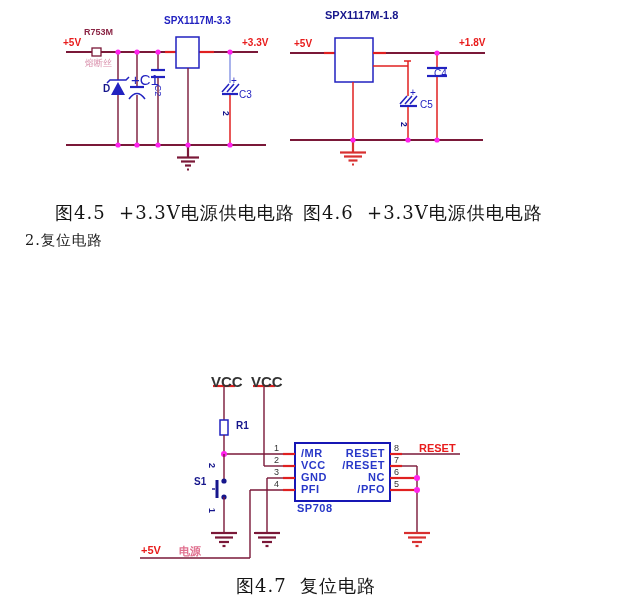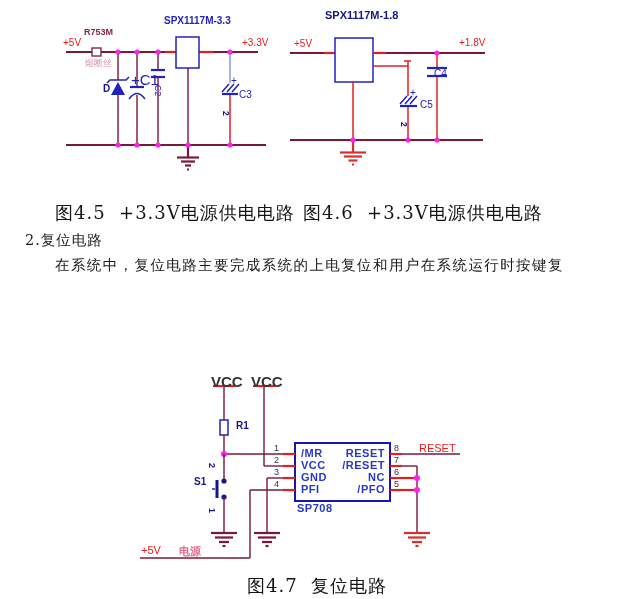--- a/index.html
+++ b/index.html
@@ -23,21 +23,21 @@
   .chipbox{fill:#fff;stroke:#1616b4;stroke-width:2;}
   .fusebox{fill:#fff;stroke:#7a1838;stroke-width:1.3;}
   .tri{fill:#2222c0;stroke:none;}
   .sbar{stroke:#16168c;stroke-width:3;}
   .sbar2{stroke:#16168c;stroke-width:1.4;}
 
   
   .lbl{position:absolute;line-height:1;white-space:pre;font-family:"Liberation Sans",sans-serif;}
   .f8{font-size:8.5px;} .f9{font-size:9px;} .f95{font-size:15px;}
   .f10{font-size:10px;} .f11{font-size:11px;}
-  .red{color:#e81c1c;font-weight:normal;}
+  .red{color:#e81c1c;font-weight:bold;}
   .blue{color:#2222c0;}
   .bluebold{color:#2222c0;font-weight:bold;}
   .navy{color:#16168c;font-weight:bold;}
   .chiptx{color:#2838c8;font-weight:bold;letter-spacing:.5px;}
   .blk{color:#333;}
   .pink{color:#d98fab;}
   .pink2{color:#e0708f;font-weight:bold;margin-left:12px;}
   .maroon{color:#8a2444;font-weight:bold;}
   .rot{transform:rotate(90deg);transform-origin:center;}
   .serif{font-family:"DejaVu Serif",serif;}
@@ -257,21 +257,20 @@
   <span class="lbl f10 red" style="left:294px;top:39px">+5V</span>
   <span class="lbl f10 red" style="left:459px;top:38px">+1.8V</span>
   <span class="lbl f10 blue" style="left:434px;top:69px">C4</span>
   <span class="lbl f10 blue" style="left:410px;top:88px">+</span>
   <span class="lbl f10 blue" style="left:420px;top:100px">C5</span>
   <span class="lbl f8 navy rot" style="left:401px;top:120px">2</span>
   <span class="lbl serif cap" style="left:303px;top:204px">图4.6  +3.3V电源供电电路</span>
 
   <div class="heading">2.复位电路</div>
   <div class="para">
-    <div class="line indent">在系统中，复位电路主要完成系统的上电复位和用户在系统运行时按键复</div>
   </div>
 
   <span class="lbl f95 blk" style="left:211px;top:374px;font-weight:bold">VCC</span>
   <span class="lbl f95 blk" style="left:251px;top:374px;font-weight:bold">VCC</span>
   <span class="lbl f10 navy" style="left:236px;top:421px">R1</span>
   <span class="lbl f9 navy rot" style="left:209px;top:461px">2</span>
   <span class="lbl f10 navy" style="left:194px;top:477px">S1</span>
   <span class="lbl f9 navy rot" style="left:209px;top:506px">1</span>
 
   <span class="lbl f9 blk" style="left:274px;top:444px">1</span>
@@ -289,15 +288,15 @@
   <span class="lbl f11 chiptx" style="left:301px;top:484px">PFI</span>
   <span class="lbl f11 chiptx rightal" style="left:312px;top:448px;width:73px">RESET</span>
   <span class="lbl f11 chiptx rightal" style="left:312px;top:460px;width:73px">/RESET</span>
   <span class="lbl f11 chiptx rightal" style="left:312px;top:472px;width:73px">NC</span>
   <span class="lbl f11 chiptx rightal" style="left:312px;top:484px;width:73px">/PFO</span>
 
   <span class="lbl f11 chiptx" style="left:297px;top:503px">SP708</span>
   <span class="lbl f11 red" style="left:419px;top:443px">RESET</span>
   <span class="lbl f11 red" style="left:141px;top:545px">+5V</span>
   <span class="lbl f11 pink2" style="left:167px;top:546px">电源</span>
-  <span class="lbl serif cap" style="left:247px;top:577px">图4.7  复位电路</span>
+  <span class="lbl serif cap" style="left:236px;top:577px">图4.7  复位电路</span>
 
 </div>
 
 </body></html>

